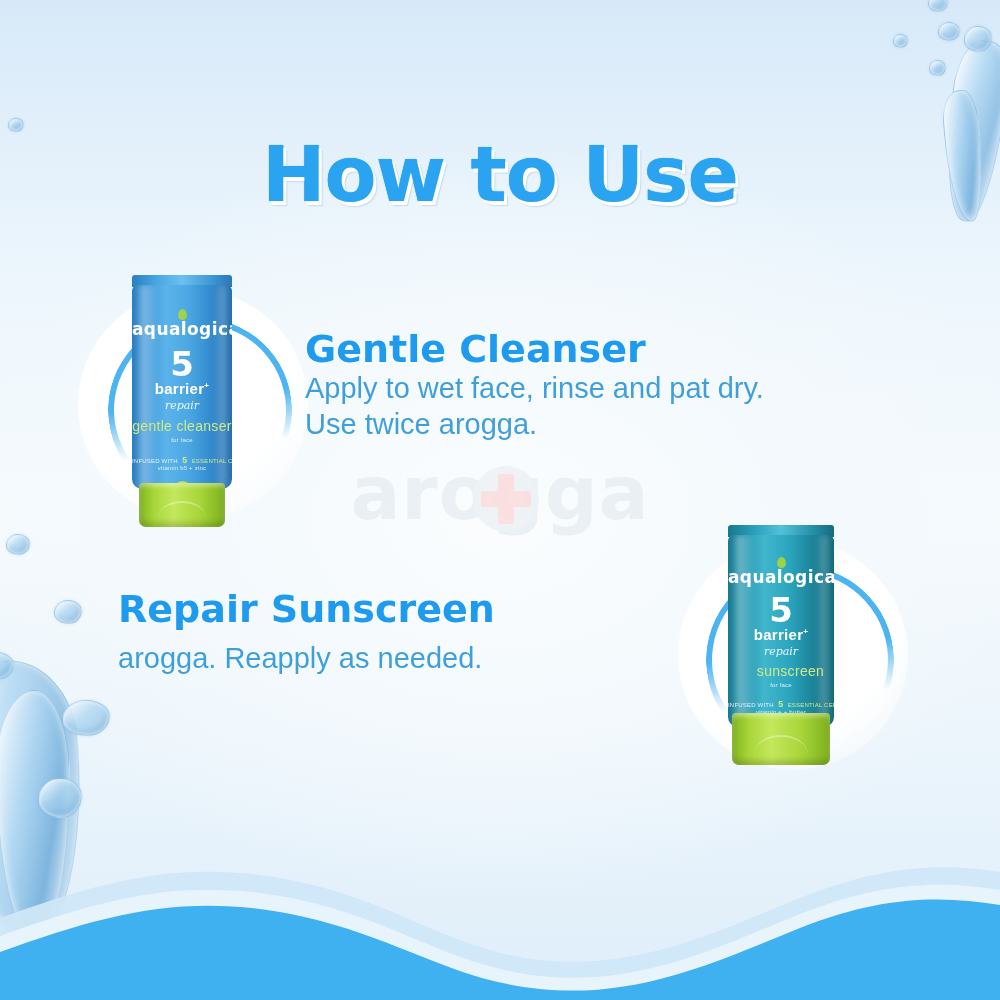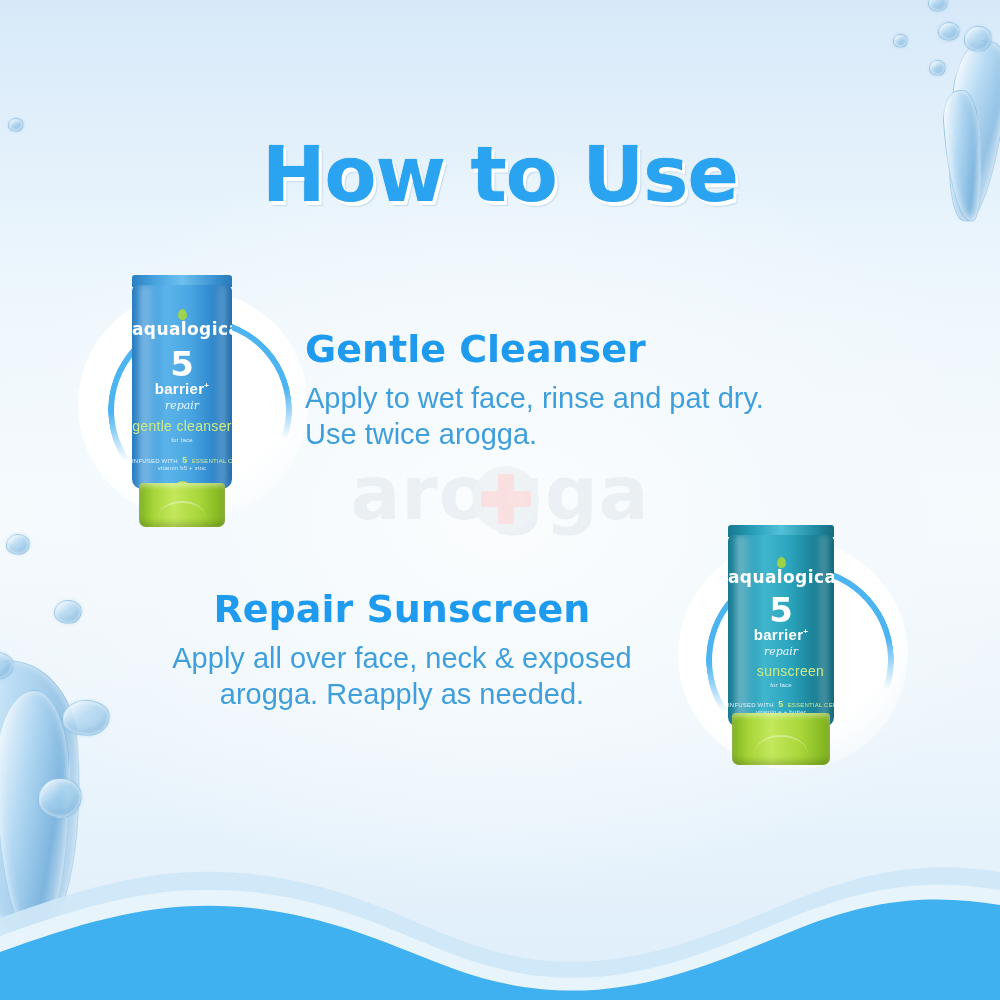--- a/index.html
+++ b/index.html
@@ -65,22 +65,22 @@
     font-size:38px;font-weight:bold;color:#1e9aef;line-height:1.05;
     font-family:"DejaVu Sans","Liberation Sans",sans-serif;
     text-shadow:0 1px 0 rgba(255,255,255,.75);white-space:nowrap;
   }
   .blk-body{
     font-size:29px;color:#3f9fdc;line-height:1.26;font-weight:400;
     font-family:"Liberation Sans","DejaVu Sans",sans-serif;
     text-shadow:0 1px 0 rgba(255,255,255,.6);
   }
   #block1{left:305px;top:330px;text-align:left;}
-  #block1 .blk-body{margin-top:10px;}
-  #block2{left:118px;top:590px;width:568px;text-align:center;}
+  #block1 .blk-body{}
+  #block2{left:118px;top:590px;width:568px;}
   #block2 .blk-body{margin-top:10px;}
 
   
   .halo{
     position:absolute;border-radius:50%;
     background:radial-gradient(circle at 42% 36%, #ffffff 0%, #ffffff 58%, rgba(255,255,255,.35) 80%, rgba(255,255,255,0) 100%);
   }
   .arc{
     position:absolute;border-radius:50%;
     border:6px solid #4db4f2;
@@ -253,21 +253,20 @@
       <div class="lbl spf" style="top:188px;">SPF</div>
 
       <div class="lbl tiny" style="top:182px;opacity:0;">50 g</div>
     </div>
     <div class="cap" style="height:52px;left:4%;right:4%;"></div>
   </div>
 
   <div class="block" id="block2">
     <div class="blk-head">Repair Sunscreen</div>
     <div class="blk-body">
-      <div>Apply all over face, neck &amp; exposed</div>
       <div>arogga. Reapply as needed.</div>
     </div>
   </div>
 
   <div id="waves">
     <svg width="1000" height="200" viewBox="0 0 1000 200" preserveAspectRatio="none" aria-hidden="true">
       <path d="M0,118 C110,78 190,58 300,82 C400,104 450,150 540,160 C640,171 720,130 800,98 C880,66 940,62 1000,72 L1000,200 L0,200 Z" fill="#cfe7f7" opacity="0.95"></path>
       <path d="M0,136 C110,96 190,76 300,100 C400,122 450,166 540,176 C640,187 720,146 800,114 C880,82 940,80 1000,90 L1000,200 L0,200 Z" fill="#e9f4fc" opacity="0.95"></path>
       <path d="M0,152 C110,112 190,92 300,116 C400,138 450,180 540,189 C640,199 720,160 800,128 C880,96 940,95 1000,105 L1000,200 L0,200 Z" fill="#3fb0f0"></path>
     </svg>

